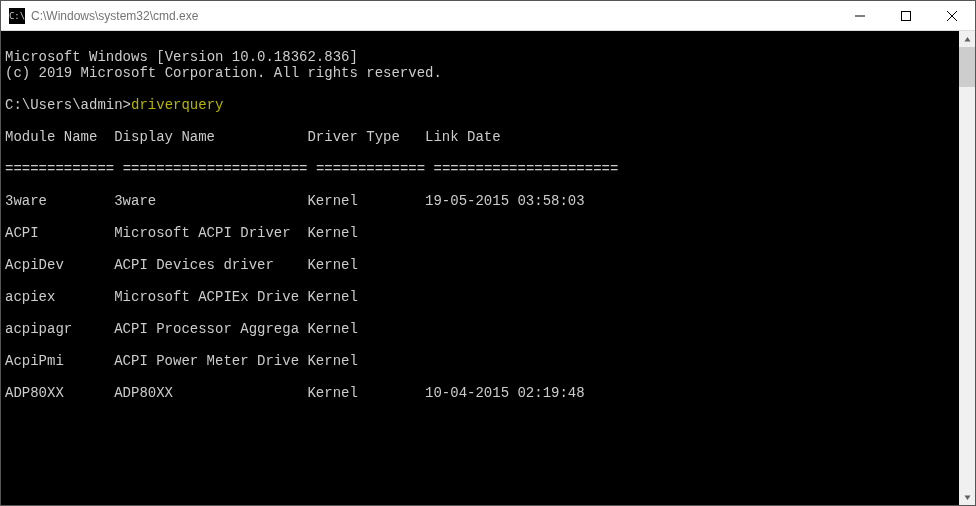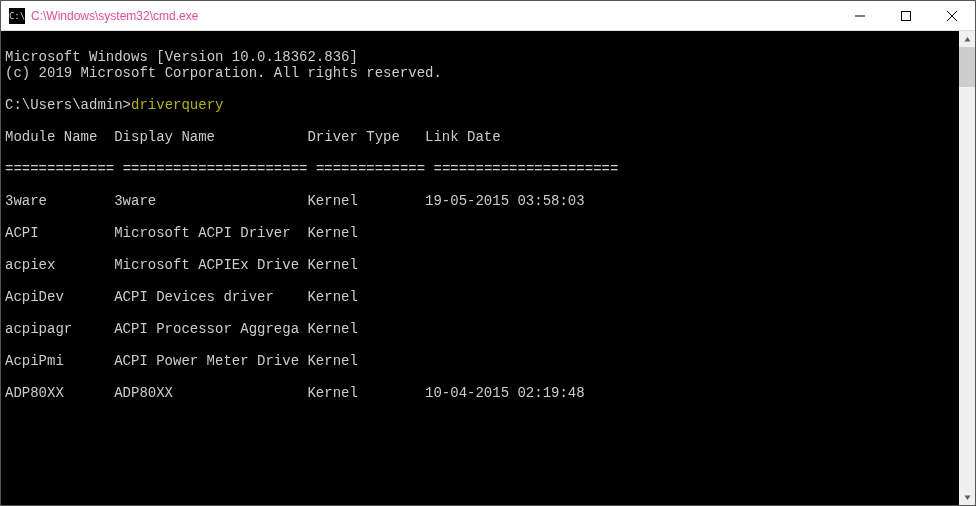--- a/index.html
+++ b/index.html
@@ -38,21 +38,21 @@
       align-items: center;
       justify-content: center;
     }
     .titlebar-icon-inner {
       font-size: 9px;
       color: #ccc;
       font-family: monospace;
     }
     .titlebar-title {
       font-size: 12px;
-      color: #ec4899;
+      color: #737373;
     }
     .titlebar-controls {
       margin-left: auto;
       display: flex;
       height: 100%;
     }
     .titlebar-btn {
       width: 46px;
       height: 100%;
       display: flex;
@@ -162,22 +162,22 @@
     <div class="console">
 <span>Microsoft Windows [Version 10.0.18362.836]</span>
 <span>(c) 2019 Microsoft Corporation. All rights reserved.</span>
 
 <span class="prompt-line"><span>C:\Users\admin&gt;</span><span class="command">driverquery</span></span>
 
 <span class="row"><span class="col1">Module Name</span><span class="col2">Display Name</span><span class="col3">Driver Type</span><span class="col4">Link Date</span></span>
 <span class="row"><span>=============</span> <span>======================</span> <span>=============</span> <span>======================</span></span>
 <span class="row"><span class="col1">3ware</span><span class="col2">3ware</span><span class="col3">Kernel</span><span class="col4">19-05-2015 03:58:03</span></span>
 <span class="row"><span class="col1">ACPI</span><span class="col2">Microsoft ACPI Driver</span><span class="col3">Kernel</span><span class="col4"></span></span>
+<span class="row"><span class="col1">AcpiDev</span><span class="col2">ACPI Devices driver</span><span class="col3">Kernel</span><span class="col4"></span></span>
 <span class="row"><span class="col1">acpiex</span><span class="col2">Microsoft ACPIEx Drive</span><span class="col3">Kernel</span><span class="col4"></span></span>
-<span class="row"><span class="col1">AcpiDev</span><span class="col2">ACPI Devices driver</span><span class="col3">Kernel</span><span class="col4"></span></span>
 <span class="row"><span class="col1">acpipagr</span><span class="col2">ACPI Processor Aggrega</span><span class="col3">Kernel</span><span class="col4"></span></span>
 <span class="row"><span class="col1">AcpiPmi</span><span class="col2">ACPI Power Meter Drive</span><span class="col3">Kernel</span><span class="col4"></span></span>
 <span class="row"><span class="col1">ADP80XX</span><span class="col2">ADP80XX</span><span class="col3">Kernel</span><span class="col4">10-04-2015 02:19:48</span></span>
 
 
 
 
 
 
 

